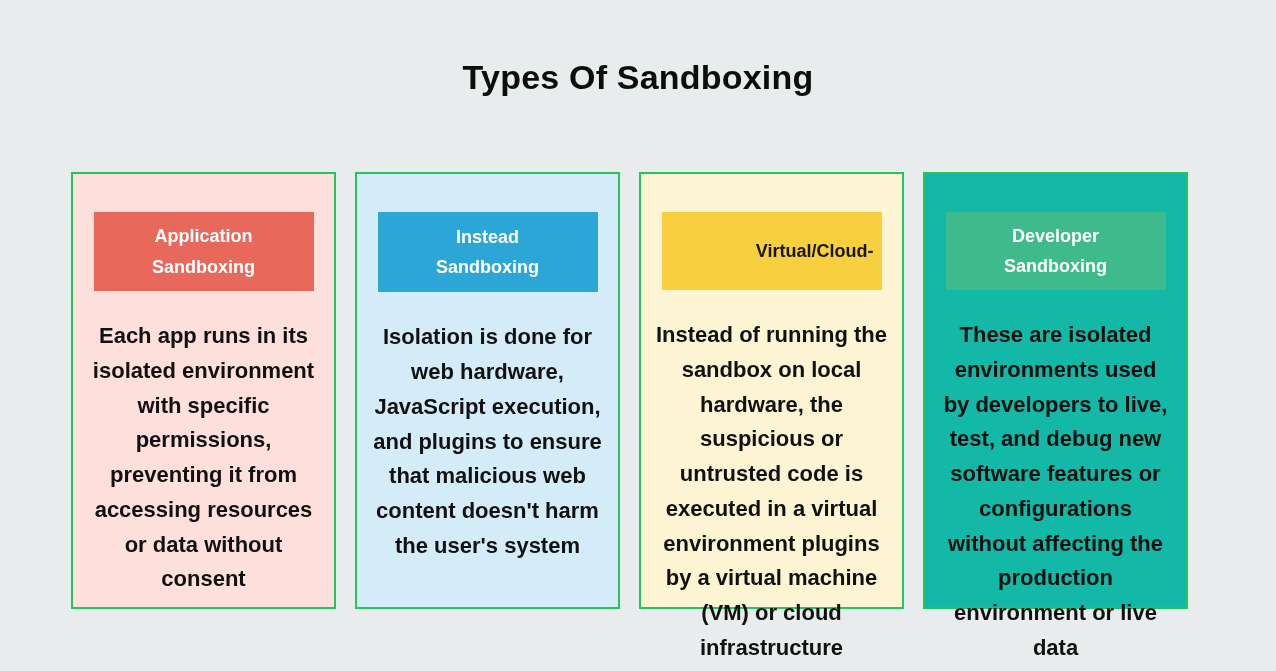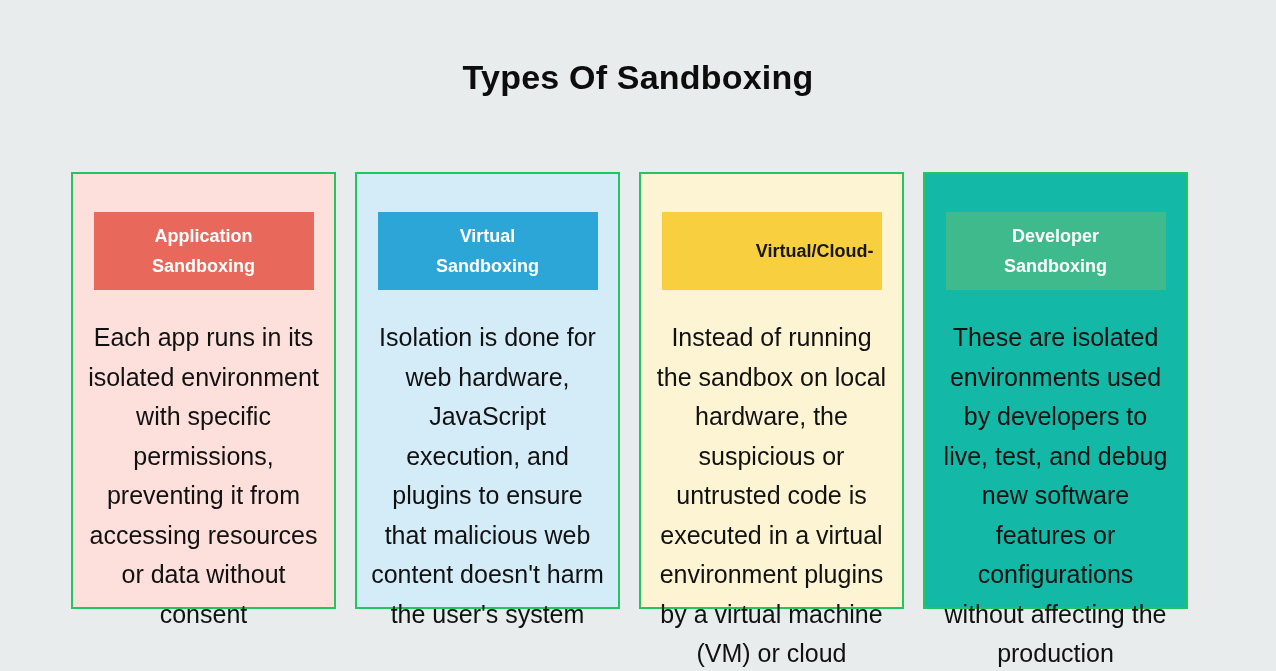--- a/index.html
+++ b/index.html
@@ -68,23 +68,24 @@
     font-weight: bold;
     line-height: 1.68;
   }
 
   .card-header-line { display: block; white-space: nowrap; }
 
   .card-body {
     margin-top: 28px;
     width: 100%;
     text-align: center;
-    font-size: 25px;
+    font-size: 22px;
     line-height: 1.58;
     color: #111111;
+    font-weight: bold;
   }
 
   
   .card-1 { background: #fde0db; }
   .card-1 .card-header { background: #e8695b; color: #ffffff; }
 
   
   .card-2 { background: #d4ebf8; }
   .card-2 .card-header { background: #2ba6d6; color: #ffffff; }
 
@@ -108,21 +109,21 @@
     <div class="card card-1">
       <div class="card-header">
         <span class="card-header-line">Application</span>
         <span class="card-header-line">Sandboxing</span>
       </div>
       <div class="card-body">Each app runs in its isolated environment with specific permissions, preventing it from accessing resources or data without consent</div>
     </div>
 
     <div class="card card-2">
       <div class="card-header">
-        <span class="card-header-line">Virtual</span>
+        <span class="card-header-line">Instead</span>
         <span class="card-header-line">Sandboxing</span>
       </div>
       <div class="card-body">Isolation is done for web hardware, JavaScript execution, and plugins to ensure that malicious web content doesn't harm the user's system</div>
     </div>
 
     <div class="card card-3">
       <div class="card-header">
         <span class="card-header-line">Virtual/Cloud-</span>
       </div>
       <div class="card-body">Instead of running the sandbox on local hardware, the suspicious or untrusted code is executed in a virtual environment plugins by a virtual machine (VM) or cloud infrastructure</div>

